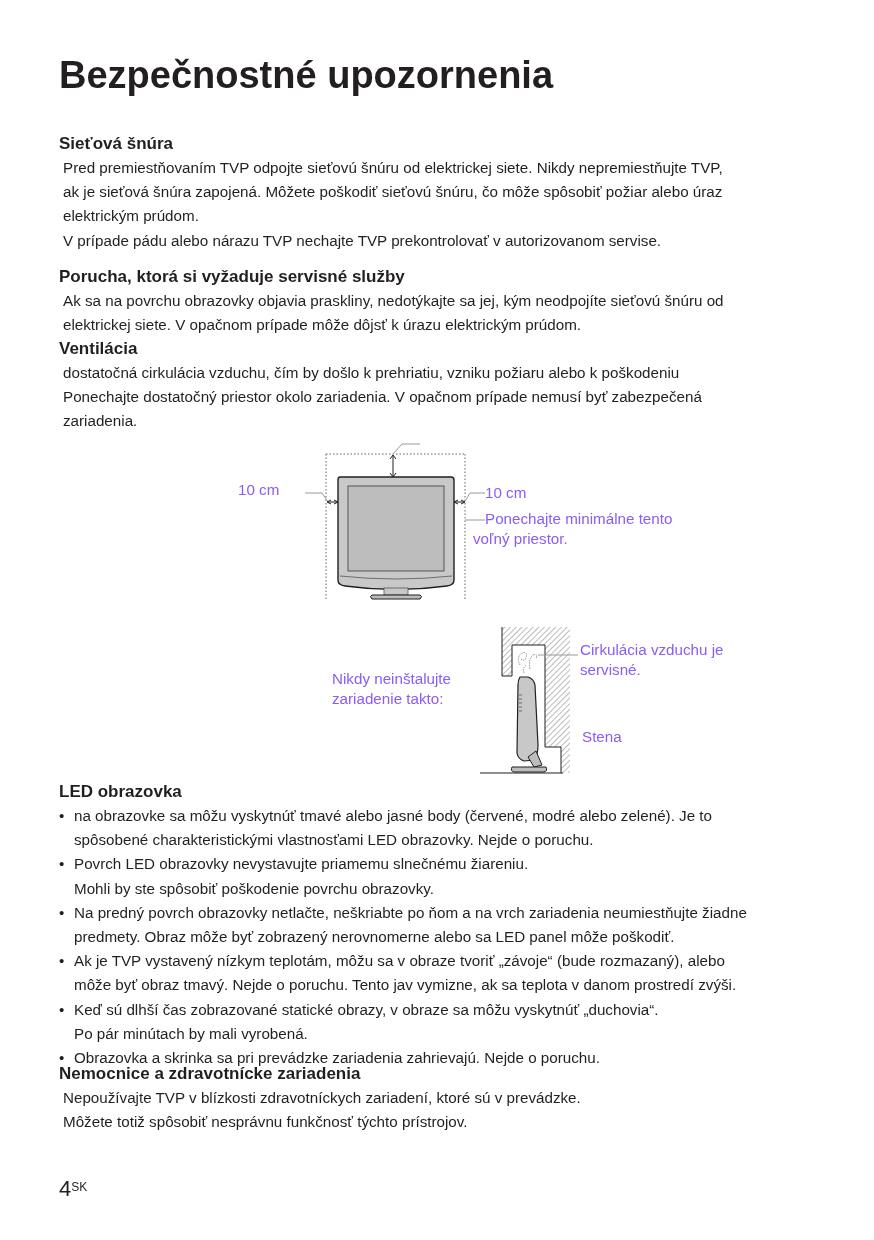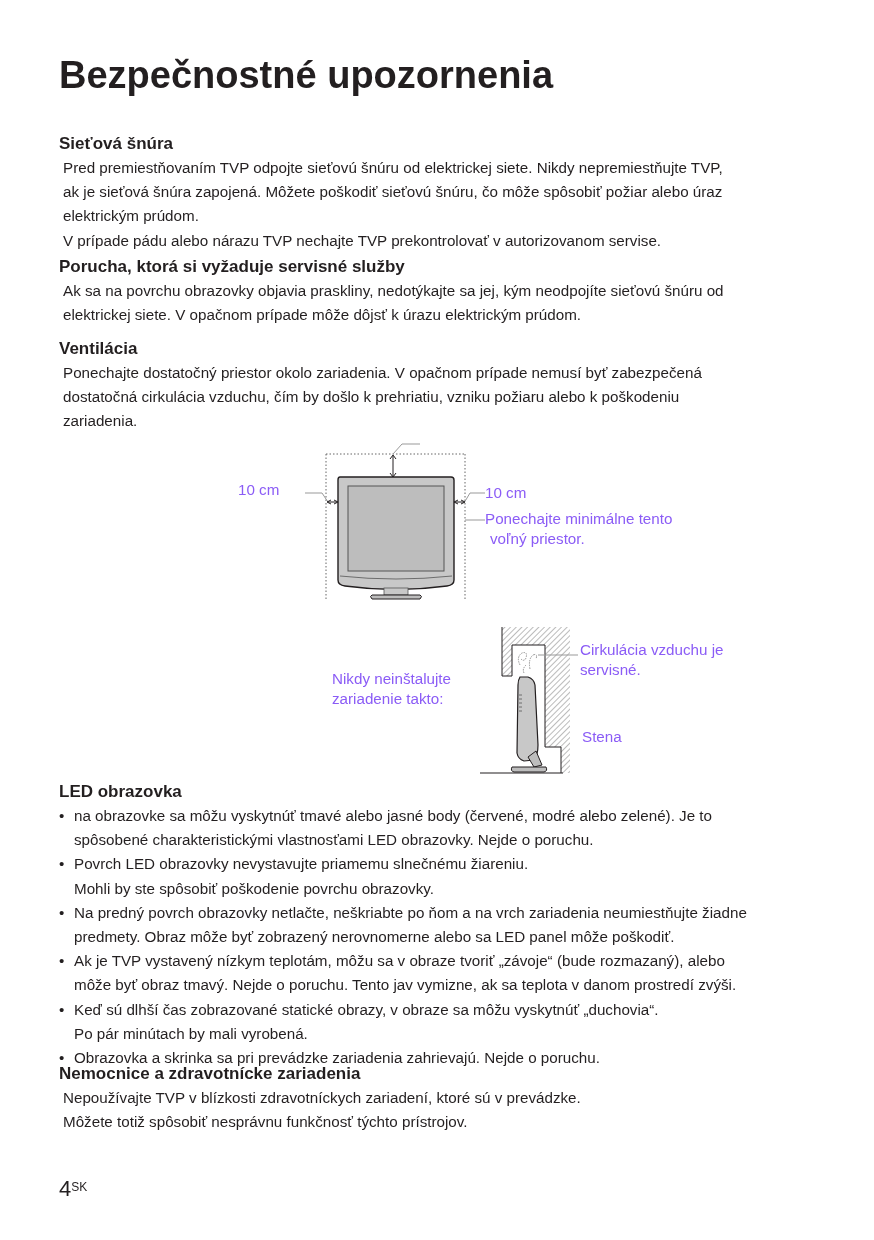--- a/index.html
+++ b/index.html
@@ -27,42 +27,42 @@
 <div class="sec" style="top:134px;">
   <h2>Sieťová šnúra</h2>
   <div class="body">
     <p>Pred premiestňovaním TVP odpojte sieťovú šnúru od elektrickej siete. Nikdy nepremiestňujte TVP,</p>
     <p>ak je sieťová šnúra zapojená. Môžete poškodiť sieťovú šnúru, čo môže spôsobiť požiar alebo úraz</p>
     <p>elektrickým prúdom.</p>
     <p>V prípade pádu alebo nárazu TVP nechajte TVP prekontrolovať v autorizovanom servise.</p>
   </div>
 </div>
 
-<div class="sec" style="top:257px;">
+<div class="sec" style="top:267px;">
   <h2>Porucha, ktorá si vyžaduje servisné služby</h2>
   <div class="body">
     <p>Ak sa na povrchu obrazovky objavia praskliny, nedotýkajte sa jej, kým neodpojíte sieťovú šnúru od</p>
     <p>elektrickej siete. V opačnom prípade môže dôjsť k úrazu elektrickým prúdom.</p>
   </div>
 </div>
 
 <div class="sec" style="top:339px;">
   <h2>Ventilácia</h2>
   <div class="body">
+    <p>dostatočná cirkulácia vzduchu, čím by došlo k prehriatiu, vzniku požiaru alebo k poškodeniu</p>
     <p>Ponechajte dostatočný priestor okolo zariadenia. V opačnom prípade nemusí byť zabezpečená</p>
-    <p>dostatočná cirkulácia vzduchu, čím by došlo k prehriatiu, vzniku požiaru alebo k poškodeniu</p>
     <p>zariadenia.</p>
   </div>
 </div>
 
 <div>
   <div class="label" style="left:238px; top:480px;">10 cm</div>
   <div class="label" style="left:485px; top:483px;">10 cm</div>
   <div class="label" style="left:485px; top:509px;">Ponechajte minimálne tento</div>
-  <div class="label" style="left:490px; top:529px;text-align:right;">voľný priestor.</div>
+  <div class="label" style="left:473px; top:529px;text-align:right;">voľný priestor.</div>
   <svg class="abs" style="left:280px; top:440px;" width="210" height="165" viewBox="0 0 210 165">
 
     <path d="M46 14 H185 M46 14 V160 M185 14 V160" stroke="#666" stroke-width="1" stroke-dasharray="1.5,2" fill="none"></path>
 
     <path d="M113 14 L122 4 H140" stroke="#999" stroke-width="1" fill="none"></path>
     <path d="M25 53 H42 L48 62" stroke="#999" stroke-width="1" fill="none"></path>
     <path d="M184 63 L190 53 H205" stroke="#999" stroke-width="1" fill="none"></path>
     <path d="M185 80 H205" stroke="#999" stroke-width="1" fill="none"></path>
 
     <path d="M113 16 V36 M110 19 L113 15 L116 19 M110 33 L113 37 L116 33" stroke="#231f20" stroke-width="1" fill="none"></path>

